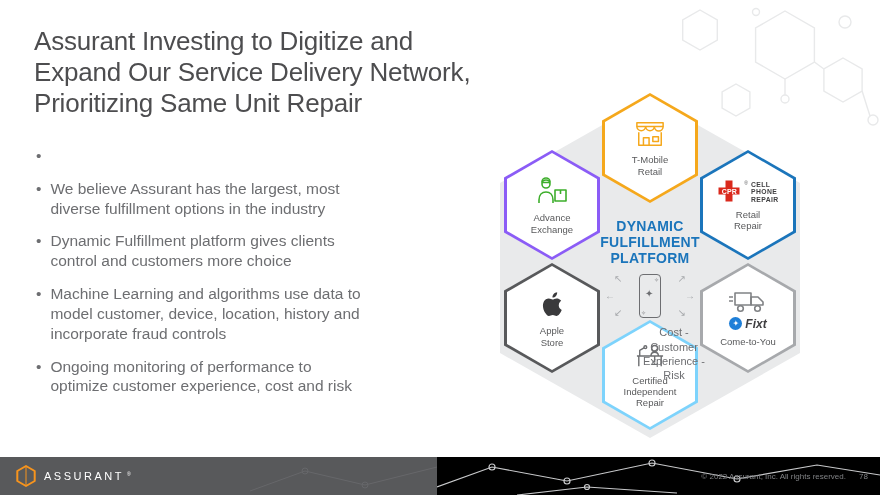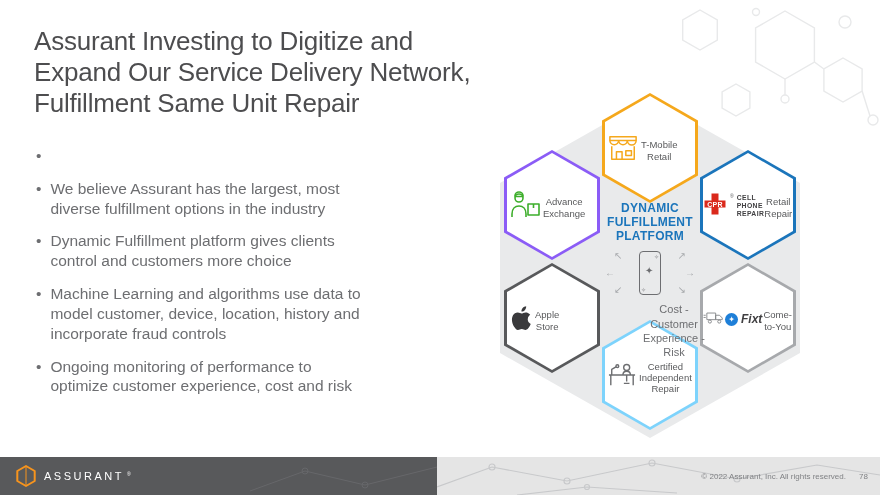--- a/index.html
+++ b/index.html
@@ -20,21 +20,21 @@
   
   .hex-pattern { position: absolute; right: 0; top: 0; }
 
   
   .diagram { position: absolute; left: 478px; top: 86px; width: 344px; height: 368px; }
   .hex { clip-path: polygon(50% 0%, 100% 25%, 100% 75%, 50% 100%, 0% 75%, 0% 25%); }
   .bighex { position: absolute; left: 22px; top: 12px; width: 300px; height: 340px; background: #E9EAEB; }
   .node { position: absolute; width: 96px; height: 110px; }
   .node .inner {
     position: absolute; inset: 3px; background: #fff;
-    display: flex; flex-direction: row; align-items: center; 
+    display: flex; flex-direction: column; align-items: center; justify-content: center;
     text-align: center;
   }
   .n-tmobile   { background: #F5A81C; }
   .n-advance   { background: #8b5cf6; }
   .n-retail    { background: #1B75BB; }
   .n-apple     { background: #58595B; }
   .n-come      { background: #A7A9AC; }
   .n-certified { background: #7dd3fc; }
   .nlabel { font-size: 9.5px; line-height: 1.18; color: #58595B; white-space: pre-line; margin-top: 5px; }
 
@@ -47,43 +47,43 @@
   .cpr-lines { display: flex; flex-direction: column; align-items: flex-start; text-align: left;
                font-size: 6.8px; font-weight: bold; color: #414042; line-height: 1.15; letter-spacing: 0.4px; margin-top: 2px; }
   .fixt { display: flex; align-items: center; gap: 3px; margin-top: 2px; }
   .fixt-circle { width: 13px; height: 13px; border-radius: 50%; background: #1E7FD8; color: #fff;
                  font-size: 8px; line-height: 13px; text-align: center; }
   .fixt-text { font-size: 12px; font-weight: bold; color: #414042; font-style: italic; }
 
   
   .center-block { position: absolute; left: 112px; top: 116px; width: 120px;
                   display: flex; flex-direction: column; align-items: center; text-align: center; }
-  .c-title { font-size: 12px; font-weight: 700; letter-spacing: 0.3px; color: #1B75BB;
-             line-height: 1.15; white-space: pre-line; }
+  .c-title { font-size: 14px; font-weight: 700; letter-spacing: 0.3px; color: #1B75BB;
+             line-height: 1.15; white-space: pre-line; margin-top: 16px; }
   .phone-wrap { position: relative; width: 120px; height: 54px; margin: 3px 0 2px 0; }
   .phone { position: absolute; left: 49px; top: 5px; width: 22px; height: 44px;
            border: 1.5px solid #6D6E71; border-radius: 4px; }
   .phone span { position: absolute; color: #6D6E71; }
   .sp1 { left: 5px; top: 13px; font-size: 10px; }
   .sp2 { right: 1px; top: 1px; font-size: 6px; }
   .sp3 { left: 1px; bottom: 1px; font-size: 6px; }
   .arrow { position: absolute; color: #A7A9AC; font-size: 10px; line-height: 1; }
   .a-l  { left: 15px; top: 22px; }
   .a-ul { left: 24px; top: 5px; }
   .a-dl { left: 24px; bottom: 5px; }
   .a-r  { right: 15px; top: 22px; }
   .a-ur { right: 24px; top: 5px; }
   .a-dr { right: 24px; bottom: 5px; }
   .c-sub { font-size: 11px; color: #6D6E71; line-height: 1.3; white-space: pre-line; margin-left: 48px; }
 
   
   .footer { position: absolute; left: 0; bottom: 0; width: 880px; height: 38px; display: flex; border-radius: 9px; }
   .footer-dark { width: 437px; background: #58595B; position: relative;
                  display: flex; align-items: center; padding-left: 16px; }
-  .footer-light { flex: 1; background: #e5e5e5; position: relative; }
+  .footer-light { flex: 1; background: #000000; position: relative; }
   .logo { display: flex; align-items: center; gap: 8px; position: relative; z-index: 1; }
   .logo-text { font-size: 11px; color: #fff; letter-spacing: 2.5px; font-weight: 500; }
   .logo-reg { font-size: 5px; color: #fff; align-self: flex-start; margin: 6px 0 0 -5px; }
   .copyright { position: absolute; right: 34px; top: 50%; transform: translateY(-50%);
                font-size: 8px; color: #808285; }
   .page-num { position: absolute; right: 12px; top: 50%; transform: translateY(-50%);
               font-size: 8px; color: #808285; }
   .footer-svg { position: absolute; left: 0; top: 0; }
 </style>
 </head>
@@ -102,21 +102,21 @@
       <circle cx="225" cy="99" r="4"></circle>
       <circle cx="196" cy="12" r="3.5"></circle>
       <path d="M225 79 L225 95"></path>
       <path d="M254.4 62 L263.9 69"></path>
       <path d="M302.1 91 L310 116"></path>
     </g>
   </svg>
 
   <h1 class="title">Assurant Investing to Digitize and
 Expand Our Service Delivery Network,
-Fulfillment Same Unit Repair</h1>
+Prioritizing Same Unit Repair</h1>
 
   <ul class="bullets">
     <li class="bullet">
       <span class="dot">•</span>
     </li>
     <li class="bullet">
       <span class="dot">•</span>
       <span class="txt">We believe Assurant has the largest, most
 diverse fulfillment options in the industry</span>
     </li>

